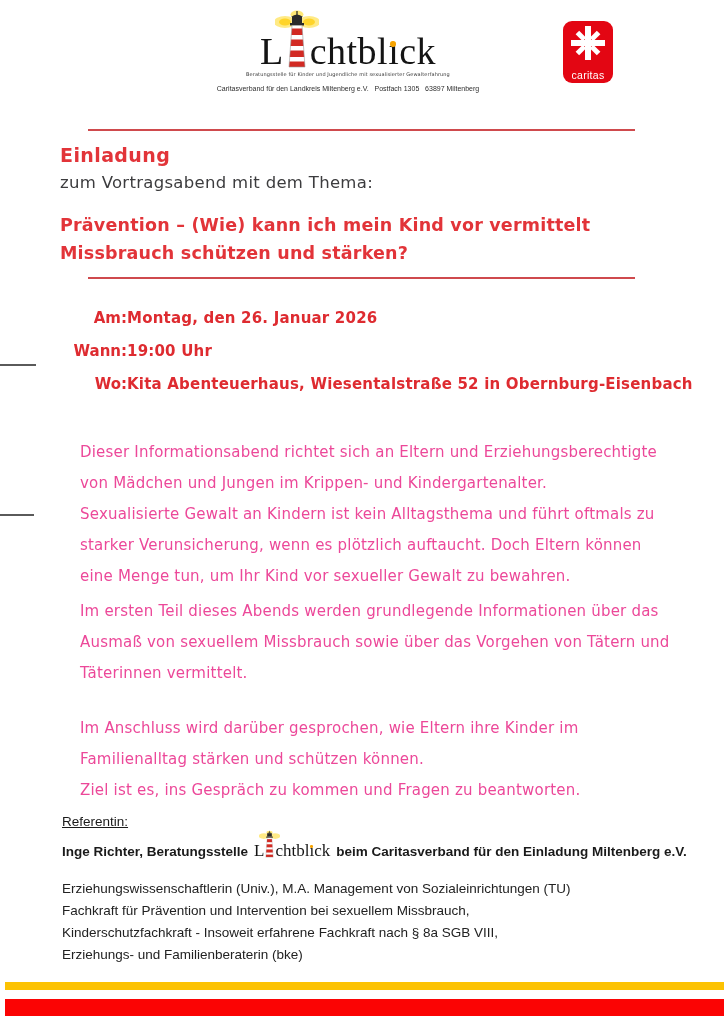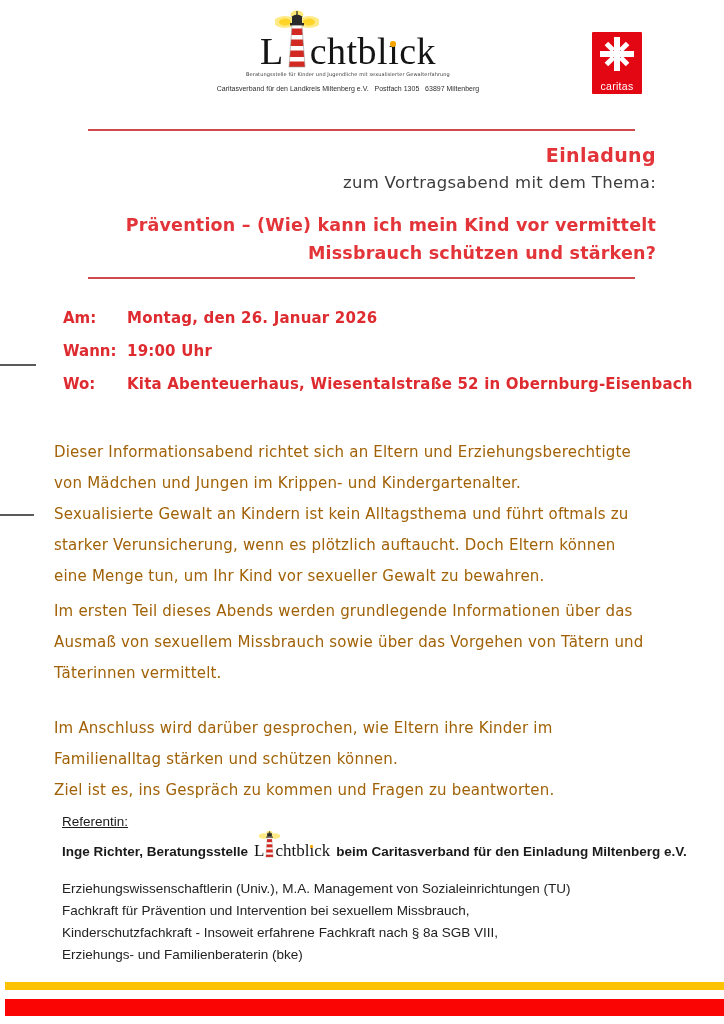--- a/index.html
+++ b/index.html
@@ -16,46 +16,46 @@
   .logo-line{display:flex;justify-content:center;align-items:flex-end;height:60px;
              font-family:"Liberation Serif","DejaVu Serif",serif;font-size:38px;line-height:38px;
              color:#141414;letter-spacing:0.5px;}
   .lh-wrap{position:relative;width:24px;height:60px;margin:0 1px;}
   .lh-wrap svg{position:absolute;left:-10px;bottom:-3px;width:44px;height:64px;}
   .ii{position:relative;}
   .odot{position:absolute;left:2px;top:9px;width:5.5px;height:5.5px;border-radius:50%;background:#f6a300;}
   .logo-tagline{font-size:5px;color:#3a3a3a;margin-top:1px;white-space:nowrap;letter-spacing:0.1px;}
   .logo-address{font-family:"Liberation Sans",sans-serif;font-size:7px;color:#2e2e2e;margin-top:8px;white-space:pre;}
 
-  .caritas{position:absolute;left:563px;top:32px;width:50px;height:62px;background:#e30613;
-           border-radius:1px;margin-left:29px;}
+  .caritas{position:absolute;left:563px;top:21px;width:50px;height:62px;background:#e30613;
+           border-radius:9px;}
   .caritas svg{position:absolute;top:3px;left:5px;width:40px;height:40px;}
   .caritas-label{position:absolute;bottom:2px;width:100%;text-align:center;
                  font-family:"Liberation Sans",sans-serif;font-size:10.5px;color:#fff;letter-spacing:0.3px;}
 
   
   .rule{position:absolute;left:88px;width:547px;border-top:2px solid #cf4a4d;}
   .rule1{top:129px;}
   .rule2{top:277px;}
 
   
-  .title-block{position:absolute;top:144px;left:52px;width:604px;text-align:right;color:#3c3c3e;}
+  .title-block{position:absolute;top:144px;left:60px;width:604px;text-align:left;color:#3c3c3e;}
   .t-einladung{font-size:19px;font-weight:bold;color:#e23439;letter-spacing:0.4px;}
   .t-subtitle{font-size:16.5px;margin-top:7px;letter-spacing:0.3px;}
   .t-topic{margin-top:19px;font-size:17.5px;font-weight:bold;color:#e23439;line-height:28px;letter-spacing:0.2px;}
   .t-topic div{white-space:nowrap;}
 
   
   .details{position:absolute;top:308px;left:63px;color:#de2b30;font-weight:bold;font-size:15px;}
-  .detail-row{display:flex;margin-bottom:13px;line-height:20px;}
+  .detail-row{display:flex;margin-bottom:13px;line-height:20px;text-align:right;}
   .detail-label{width:64px;flex:0 0 64px;}
   .detail-value{white-space:nowrap;letter-spacing:0.2px;}
 
   
-  .body-text{position:absolute;top:437px;left:54px;color:#a16207;font-size:15px;
+  .body-text{position:absolute;top:437px;left:80px;color:#ec4899;font-size:15px;
              line-height:31px;letter-spacing:0.2px;}
   .para{margin:0 0 4px 0;}
   .para.gap{margin-top:24px;}
   .line{white-space:nowrap;}
 
   
   .referentin{position:absolute;top:814px;left:62px;font-family:"Liberation Sans",sans-serif;
               color:#1a1a1a;font-size:13.5px;}
   .ref-heading{font-weight:normal;text-decoration:underline;margin-bottom:8px;}
   .ref-name{display:flex;align-items:flex-end;font-weight:bold;white-space:nowrap;margin-bottom:19px;}

